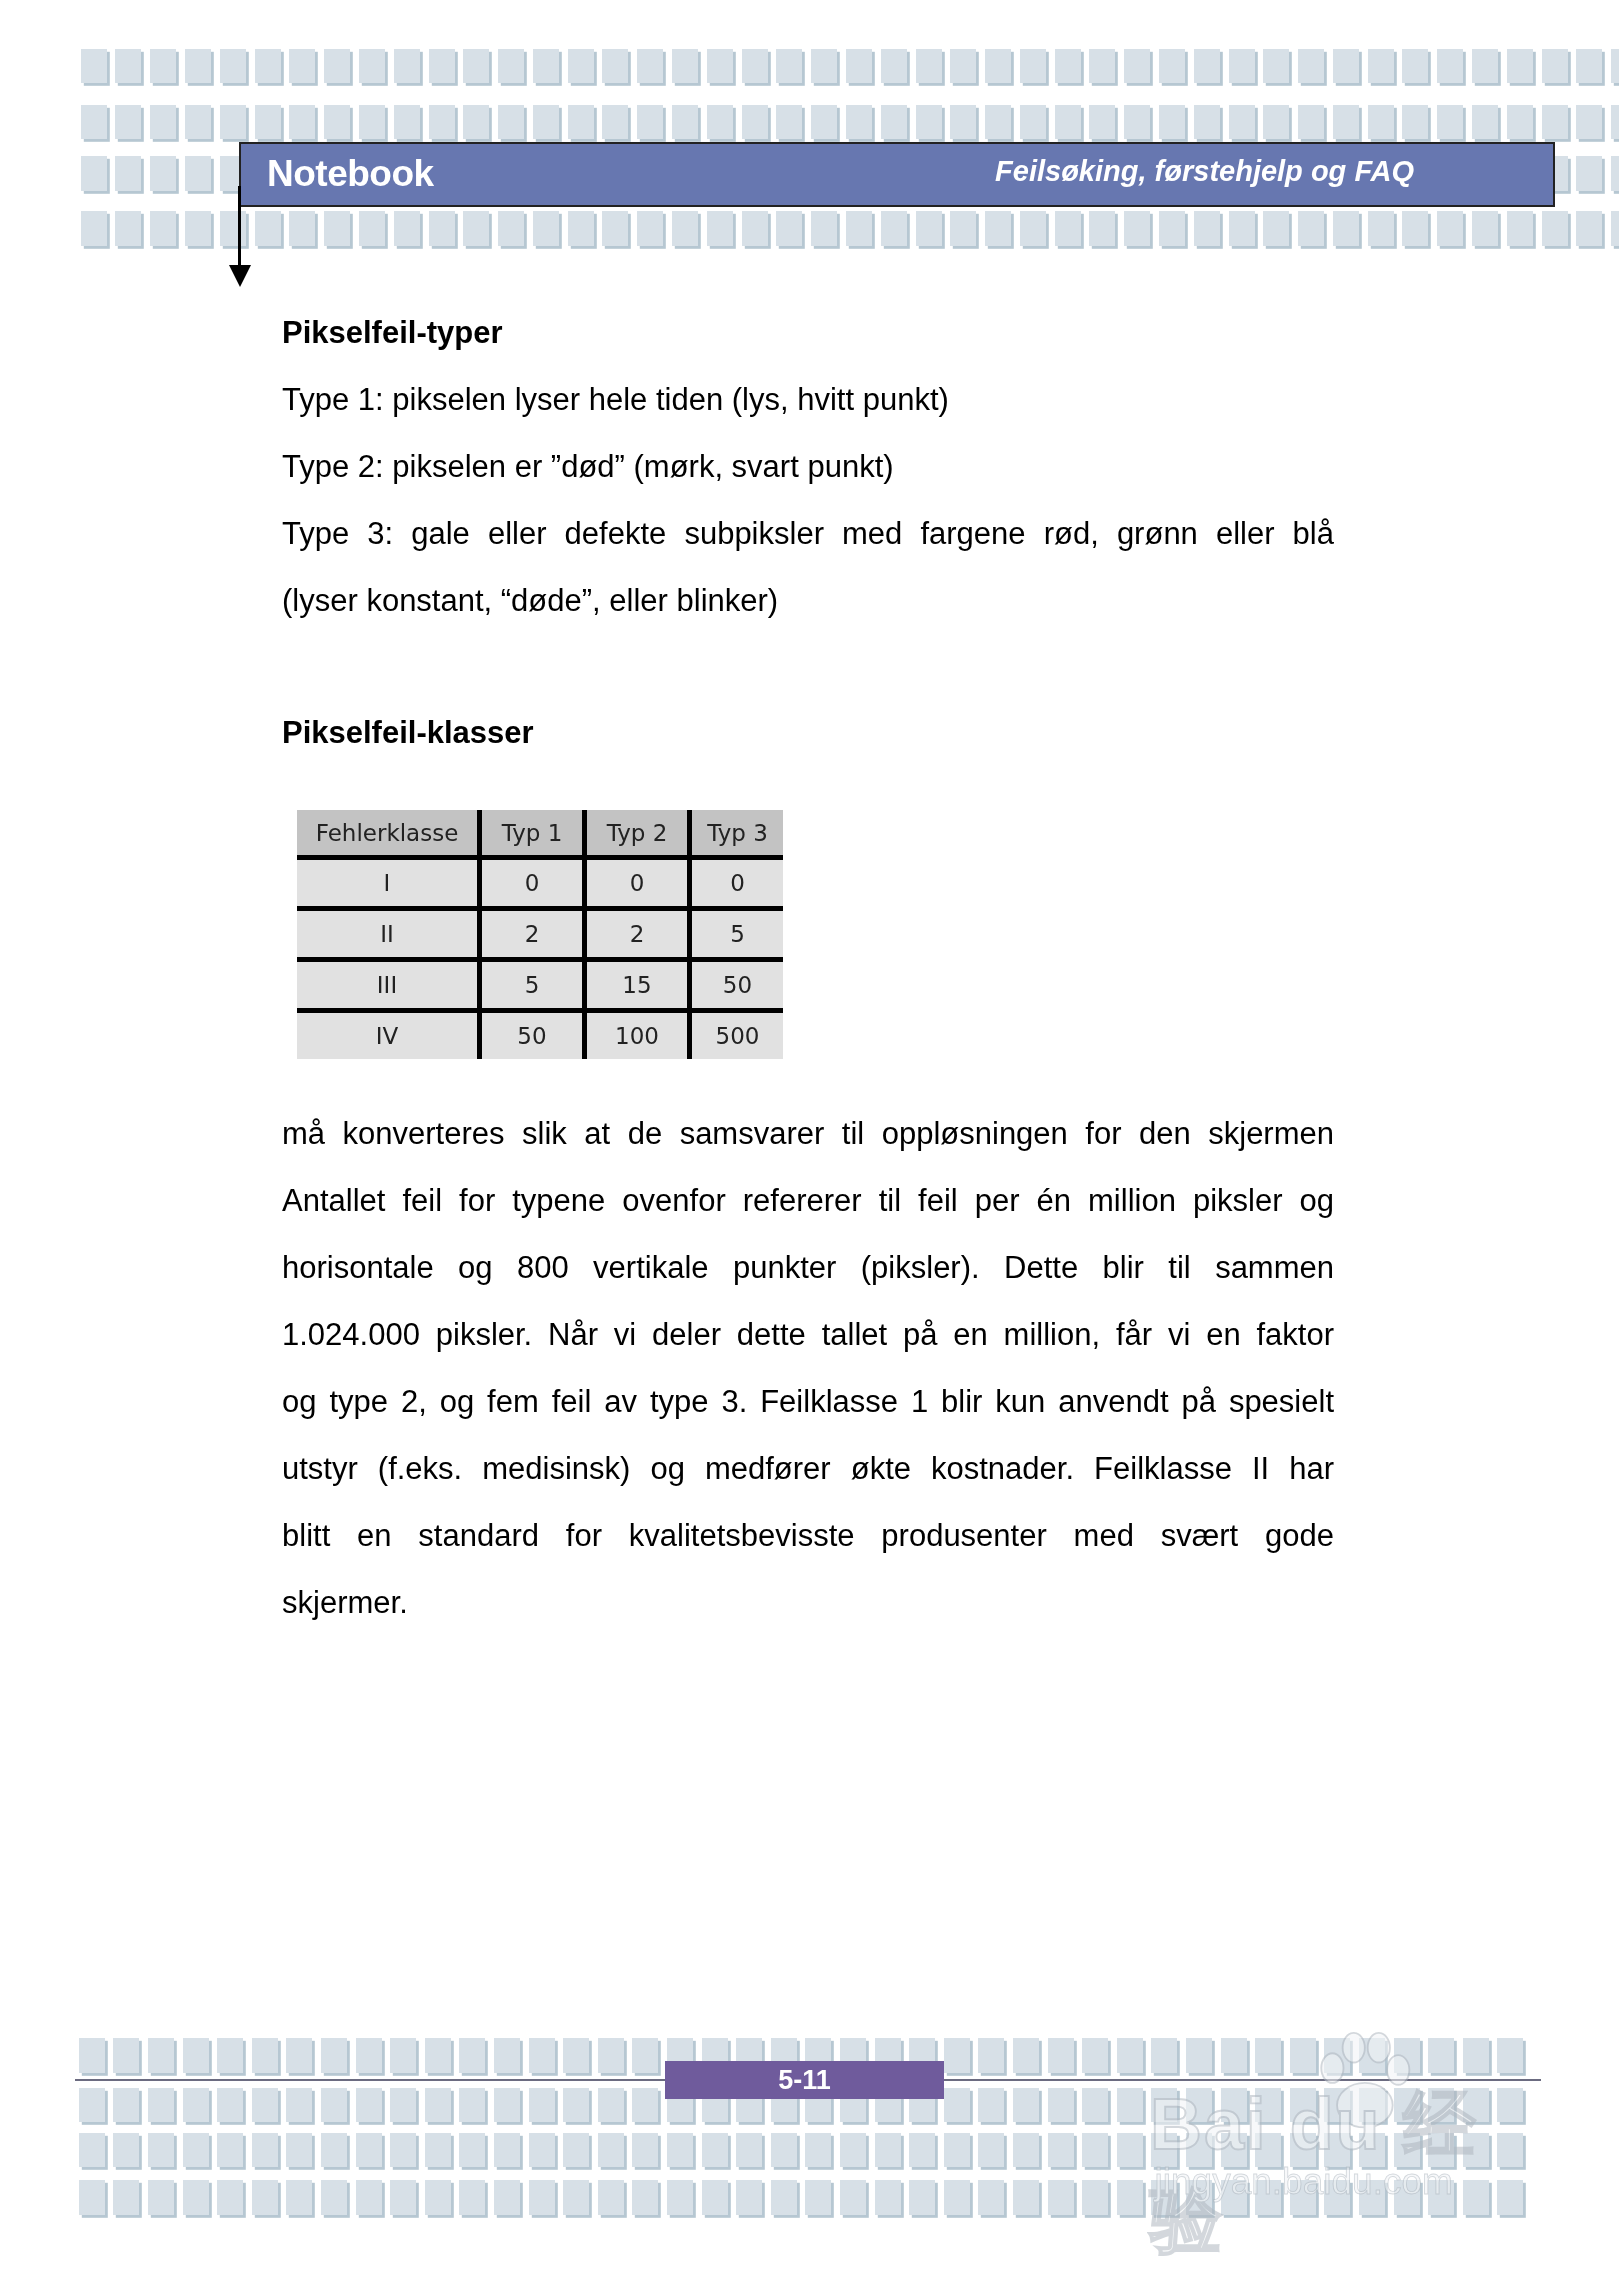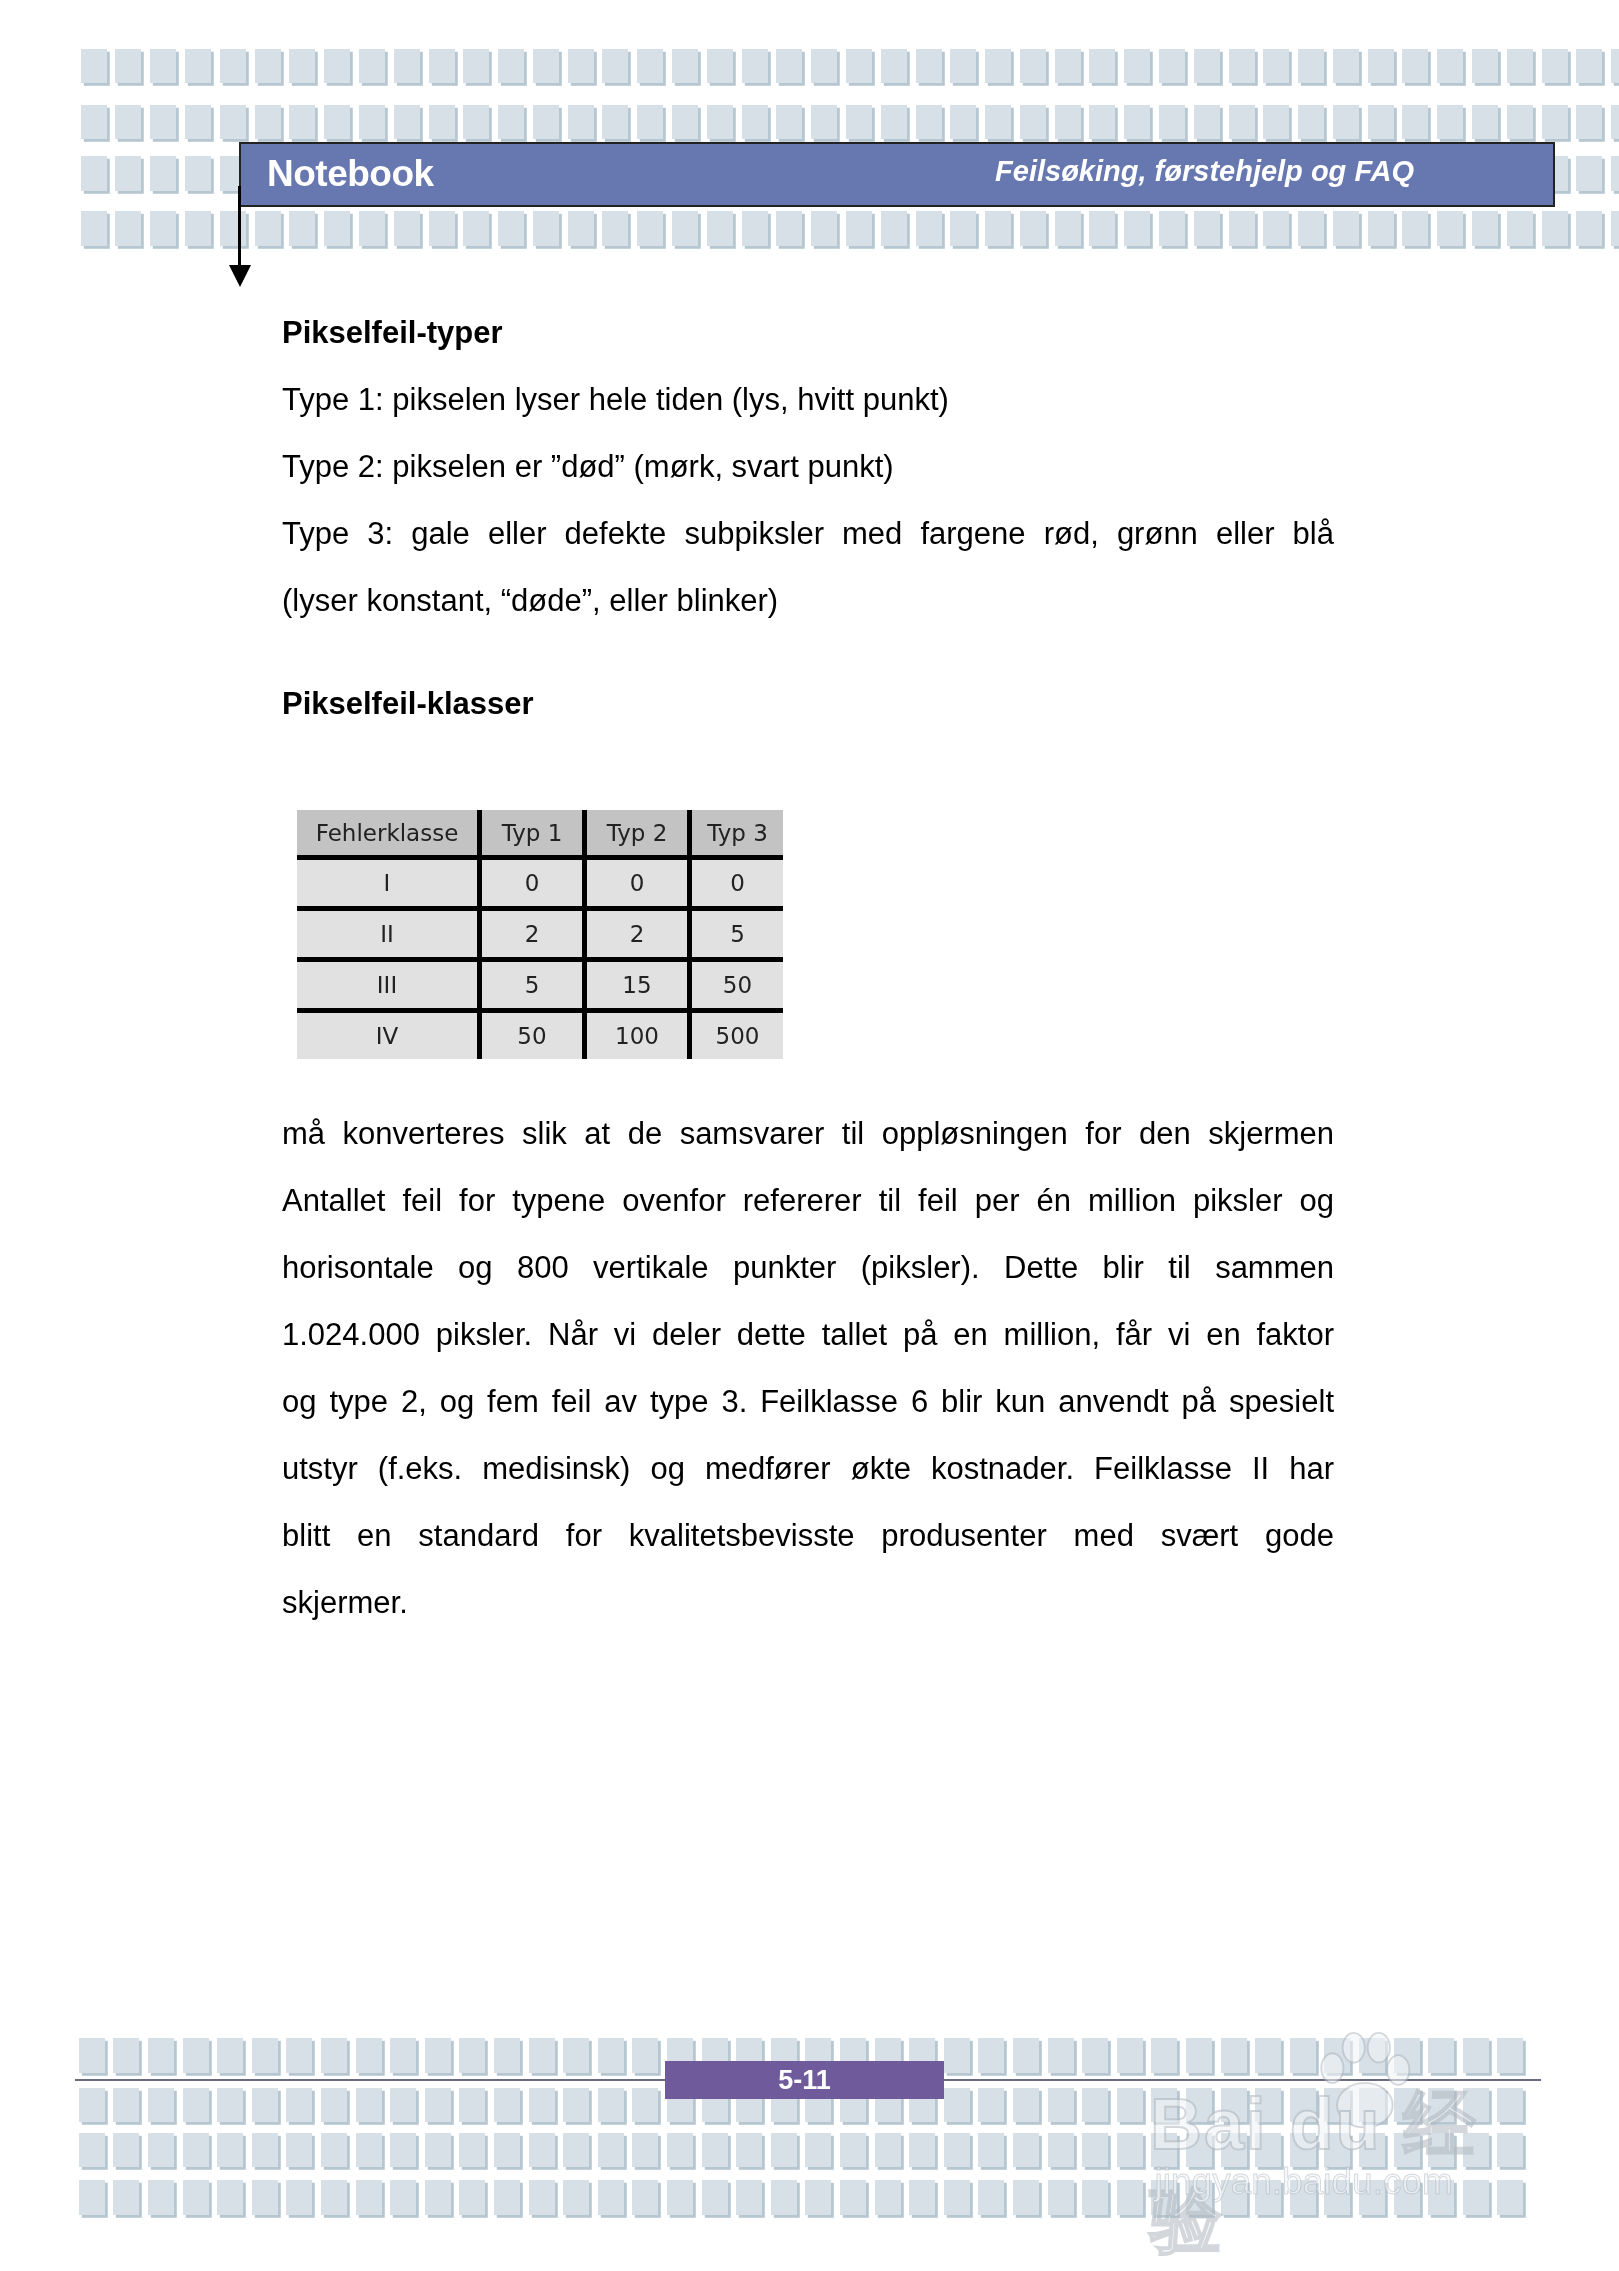--- a/index.html
+++ b/index.html
@@ -243,21 +243,21 @@
 <div id="arrow-head"></div>
 
 <div class="content" style="top:299px;">
   <div class="line heading">Pikselfeil-typer</div>
   <div class="line">Type 1: pikselen lyser hele tiden (lys, hvitt punkt)</div>
   <div class="line">Type 2: pikselen er ”død” (mørk, svart punkt)</div>
   <div class="line justify">Type 3: gale eller defekte subpiksler med fargene rød, grønn eller blå</div>
   <div class="line">(lyser konstant, “døde”, eller blinker)</div>
 </div>
 
-<div class="content" style="top:670px;">
+<div class="content" style="top:699px;">
   <div class="line heading">Pikselfeil-klasser</div>
 </div>
 
 <table id="defect-table">
   <thead>
     <tr>
       <th class="c0">Fehlerklasse</th>
       <th class="c1">Typ 1</th>
       <th class="c2">Typ 2</th>
       <th class="c3">Typ 3</th>
@@ -289,21 +289,21 @@
       <td class="c3">500</td>
     </tr>
   </tbody>
 </table>
 
 <div class="content" style="top:1100px;">
   <div class="line justify">må konverteres slik at de samsvarer til oppløsningen for den skjermen</div>
   <div class="line justify">Antallet feil for typene ovenfor refererer til feil per én million piksler og</div>
   <div class="line justify">horisontale og 800 vertikale punkter (piksler).  Dette blir til sammen</div>
   <div class="line justify">1.024.000 piksler. Når vi deler dette tallet på en million, får vi en faktor</div>
-  <div class="line justify">og type 2, og fem feil av type 3. Feilklasse 6 blir kun anvendt på spesielt</div>
+  <div class="line justify">og type 2, og fem feil av type 3. Feilklasse 1 blir kun anvendt på spesielt</div>
   <div class="line justify">utstyr (f.eks. medisinsk) og medfører økte kostnader. Feilklasse II har</div>
   <div class="line justify">blitt en standard for kvalitetsbevisste produsenter med svært gode</div>
   <div class="line">skjermer.</div>
 </div>
 
 <div class="tilegrid" id="bottom-grid">
     <div class="tile" style="left: 79px; top: 2038px; height: 35px;"></div>
     <div class="tile" style="left: 113px; top: 2038px; height: 35px;"></div>
     <div class="tile" style="left: 148px; top: 2038px; height: 35px;"></div>
     <div class="tile" style="left: 183px; top: 2038px; height: 35px;"></div>

